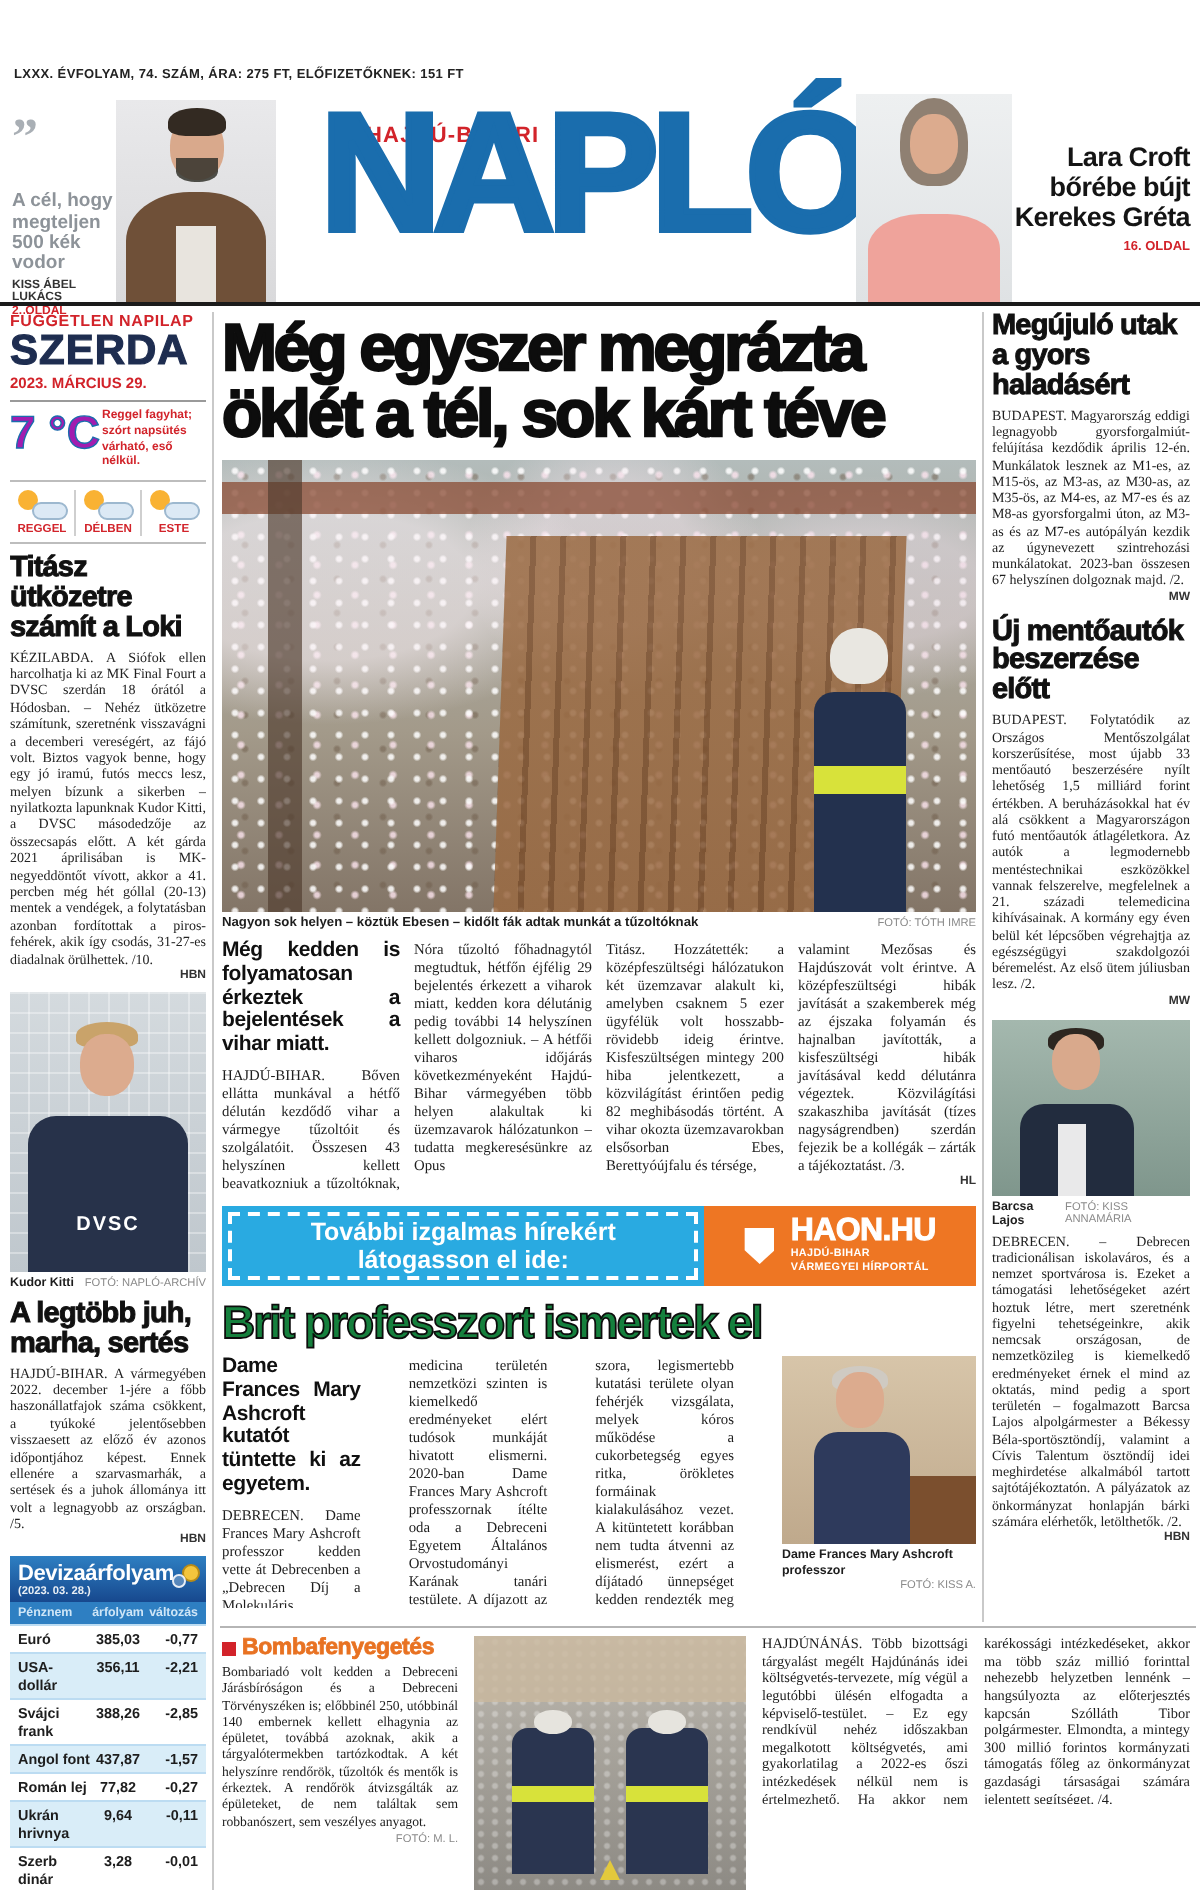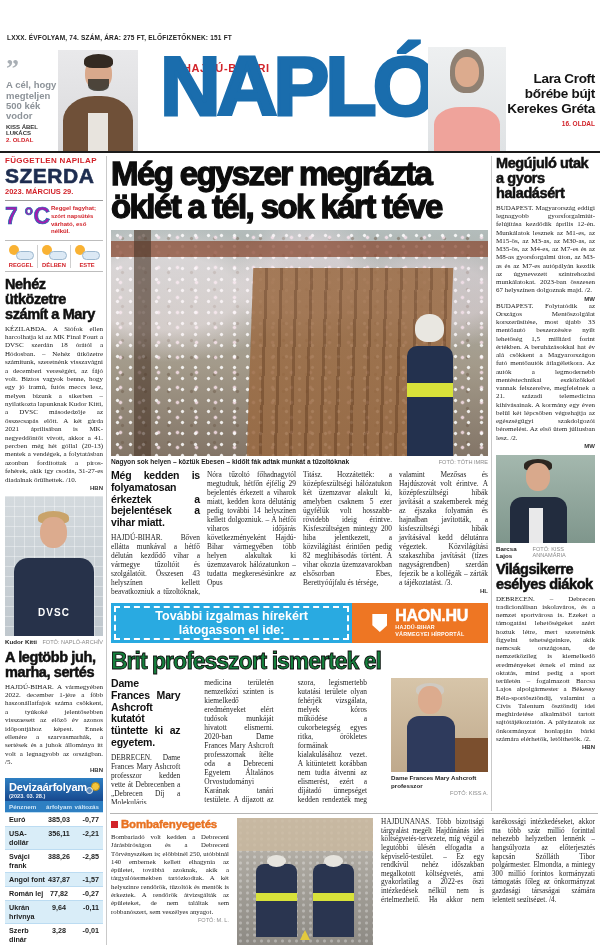--- a/index.html
+++ b/index.html
@@ -4,21 +4,21 @@
 <style>
   *{margin:0;padding:0;box-sizing:border-box}
   html,body{width:600px;height:947px;background:#fff}
   body{position:relative;overflow:hidden;font-family:"Liberation Serif",serif;color:#1d1d1d}
   .sans{font-family:"Liberation Sans",sans-serif}
 
   
   #issue-line{position:absolute;left:7px;top:34px;font:bold 6.5px "Liberation Sans",sans-serif;letter-spacing:.2px;color:#222}
   #teaser-left{position:absolute;left:6px;top:62px;width:58px}
   #teaser-left .qmark{color:#a9afb5;font:bold 26px/0.55 "Liberation Serif",serif}
-  #teaser-left .qtext{color:#8d9399;font:bold 9.5px/1.08 "Liberation Sans",sans-serif;margin-top:4px}
+  #teaser-left .qtext{color:#8d9399;font:bold 9.5px/1.08 "Liberation Sans",sans-serif;margin-top:20px}
   #teaser-left .qauthor{font:bold 6px "Liberation Sans",sans-serif;color:#333;margin-top:3px}
   #teaser-left .qpage{font:bold 6px "Liberation Sans",sans-serif;color:#d2232a;margin-top:1px}
   #photo-man{position:absolute;left:58px;top:50px;width:80px;height:101px;background:linear-gradient(#e9e9eb,#d9d9db);overflow:hidden}
   #photo-man .hm-jacket{position:absolute;bottom:0;left:6%;width:88%;height:54%;background:#6f5038;border-radius:45% 45% 0 0}
   #photo-man .hm-shirt{position:absolute;bottom:0;left:38%;width:24%;height:38%;background:#e8e4de}
   #photo-man .hm-face{position:absolute;top:8px;left:27px;width:27px;height:32px;background:#d9a98c;border-radius:46%}
   #photo-man .hm-hair{position:absolute;top:4px;left:26px;width:29px;height:14px;background:#332a22;border-radius:50% 50% 30% 30%}
   #photo-man .hm-beard{position:absolute;top:29px;left:30px;width:21px;height:12px;background:#33322c;border-radius:0 0 45% 45%;opacity:.85}
   #masthead-kicker{position:absolute;left:183px;top:62px;color:#d2232a;font:bold 11px "Liberation Sans",sans-serif;letter-spacing:.6px}
   #masthead-title{position:absolute;left:160px;top:42px;color:#1a6dad;font:bold 84px/1.05 "Liberation Sans",sans-serif;letter-spacing:-4px;-webkit-text-stroke:3px #1a6dad}
@@ -218,21 +218,21 @@
     </div>
     <div class="slot">
       <div class="wicon">
           <span class="sun"></span>
           <span class="cloud"></span>
         </div>
       <div class="slot-label">ESTE</div>
     </div>
   </div>
 
-  <div class="art-title">Nehéz ütközetre számít a Mary</div>
+  <div class="art-title">Titász ütközetre számít a Loki</div>
   <div class="body">KÉZILABDA. A Siófok ellen harcolhatja ki az MK Final Fourt a DVSC szerdán 18 órától a Hódosban. – Nehéz ütközetre számítunk, szeretnénk visszavágni a decemberi vereségért, az fájó volt. Biztos vagyok benne, hogy egy jó iramú, futós meccs lesz, melyen bízunk a sikerben – nyilatkozta lapunknak Kudor Kitti, a DVSC másodedzője az összecsapás előtt. A két gárda 2021 áprilisában is MK-negyeddöntőt vívott, akkor a 41. percben még hét góllal (20-13) mentek a vendégek, a folytatásban azonban fordítottak a piros-fehérek, akik így csodás, 31-27-es diadalnak örülhettek. /10.</div>
   <div class="sign-row">
       <span>HBN</span>
     </div>
 
   <div class="player-photo">
     <div class="kp-body"></div>
     <div class="kp-hair"></div>
     <div class="kp-head"></div>
     <div class="kp-shirt-text">DVSC</div>
@@ -407,34 +407,34 @@
   </div>
 </div>
 
 <div id="col-right">
   <div class="rtitle">Megújuló utak a gyors haladásért</div>
   <div class="rbody">BUDAPEST. Magyarország eddigi legnagyobb gyorsforgalmiút-felújítása kezdődik április 12-én. Munkálatok lesznek az M1-es, az M15-ös, az M3-as, az M30-as, az M35-ös, az M4-es, az M7-es és az M8-as gyorsforgalmi úton, az M3-as és az M7-es autópályán kezdik az úgynevezett szintrehozási munkálatokat. 2023-ban összesen 67 helyszínen dolgoznak majd. /2.</div>
   <div class="sign-row">
       <span>MW</span>
     </div>
 
+  <div class="rtitle rgap">Új mentőautók beszerzése előtt</div>
   <div class="rbody">BUDAPEST. Folytatódik az Országos Mentőszolgálat korszerűsítése, most újabb 33 mentőautó beszerzésére nyílt lehetőség 1,5 milliárd forint értékben. A beruházásokkal hat év alá csökkent a Magyarországon futó mentőautók átlagéletkora. Az autók a legmodernebb mentéstechnikai eszközökkel vannak felszerelve, megfelelnek a 21. századi telemedicina kihívásainak. A kormány egy éven belül két lépcsőben végrehajtja az egészségügyi szakdolgozói béremelést. Az első ütem júliusban lesz. /2.</div>
   <div class="sign-row">
       <span>MW</span>
     </div>
 
   <div class="barcsa-photo">
     <div class="bp-body"></div>
     <div class="bp-shirt"></div>
     <div class="bp-hair"></div>
     <div class="bp-head"></div>
   </div>
   <div class="photo-caption-row">
     <span>Barcsa Lajos</span>
     <span class="credit">FOTÓ: KISS ANNAMÁRIA</span>
   </div>
 
-  <div class="rtitle">Világsikerre esélyes diákok</div>
   <div class="rbody">DEBRECEN. – Debrecen tradicionálisan iskolaváros, és a nemzet sportvárosa is. Ezeket a támogatási lehetőségeket azért hoztuk létre, mert szeretnénk figyelni tehetségeinkre, akik nemcsak országosan, de nemzetközileg is kiemelkedő eredményeket érnek el mind az oktatás, mind pedig a sport területén – fogalmazott Barcsa Lajos alpolgármester a Békessy Béla-sportösztöndíj, valamint a Cívis Talentum ösztöndíj idei meghirdetése alkalmából tartott sajtótájékoztatón. A pályázatok az önkormányzat honlapján bárki számára elérhetők, letölthetők. /2.</div>
   <div class="sign-row">
       <span>HBN</span>
     </div>
 </div>
 
 </body></html>

